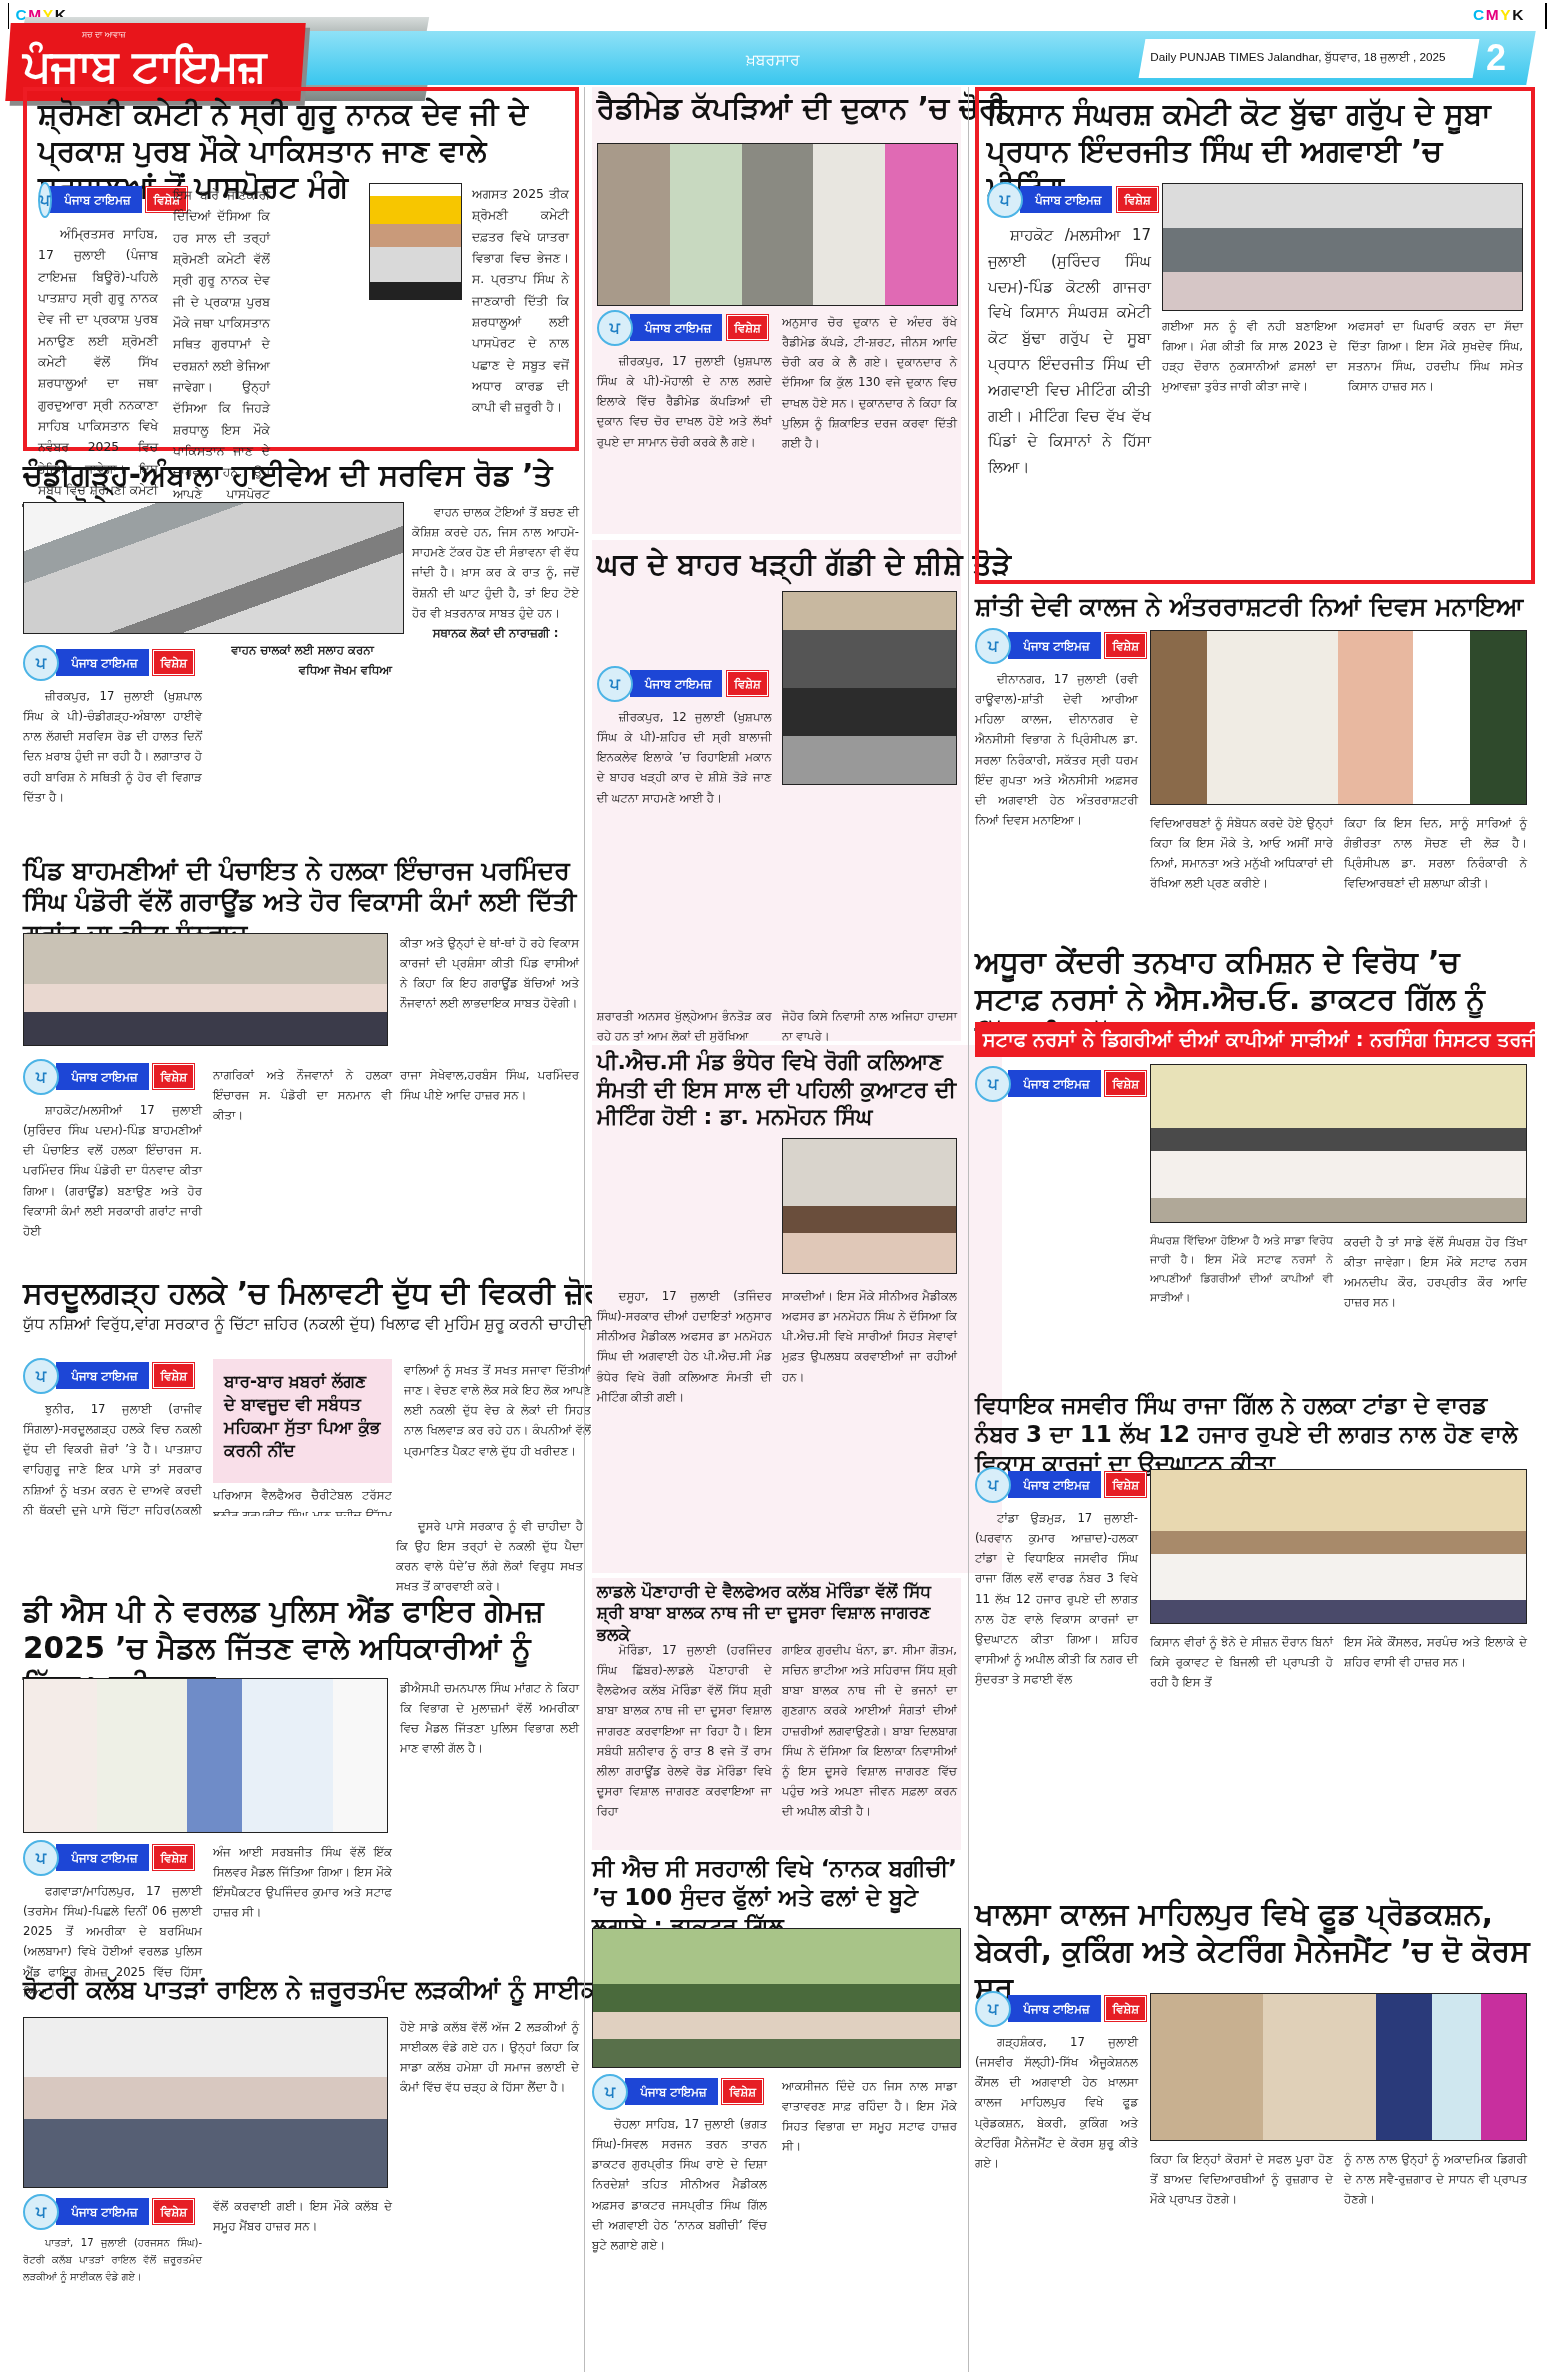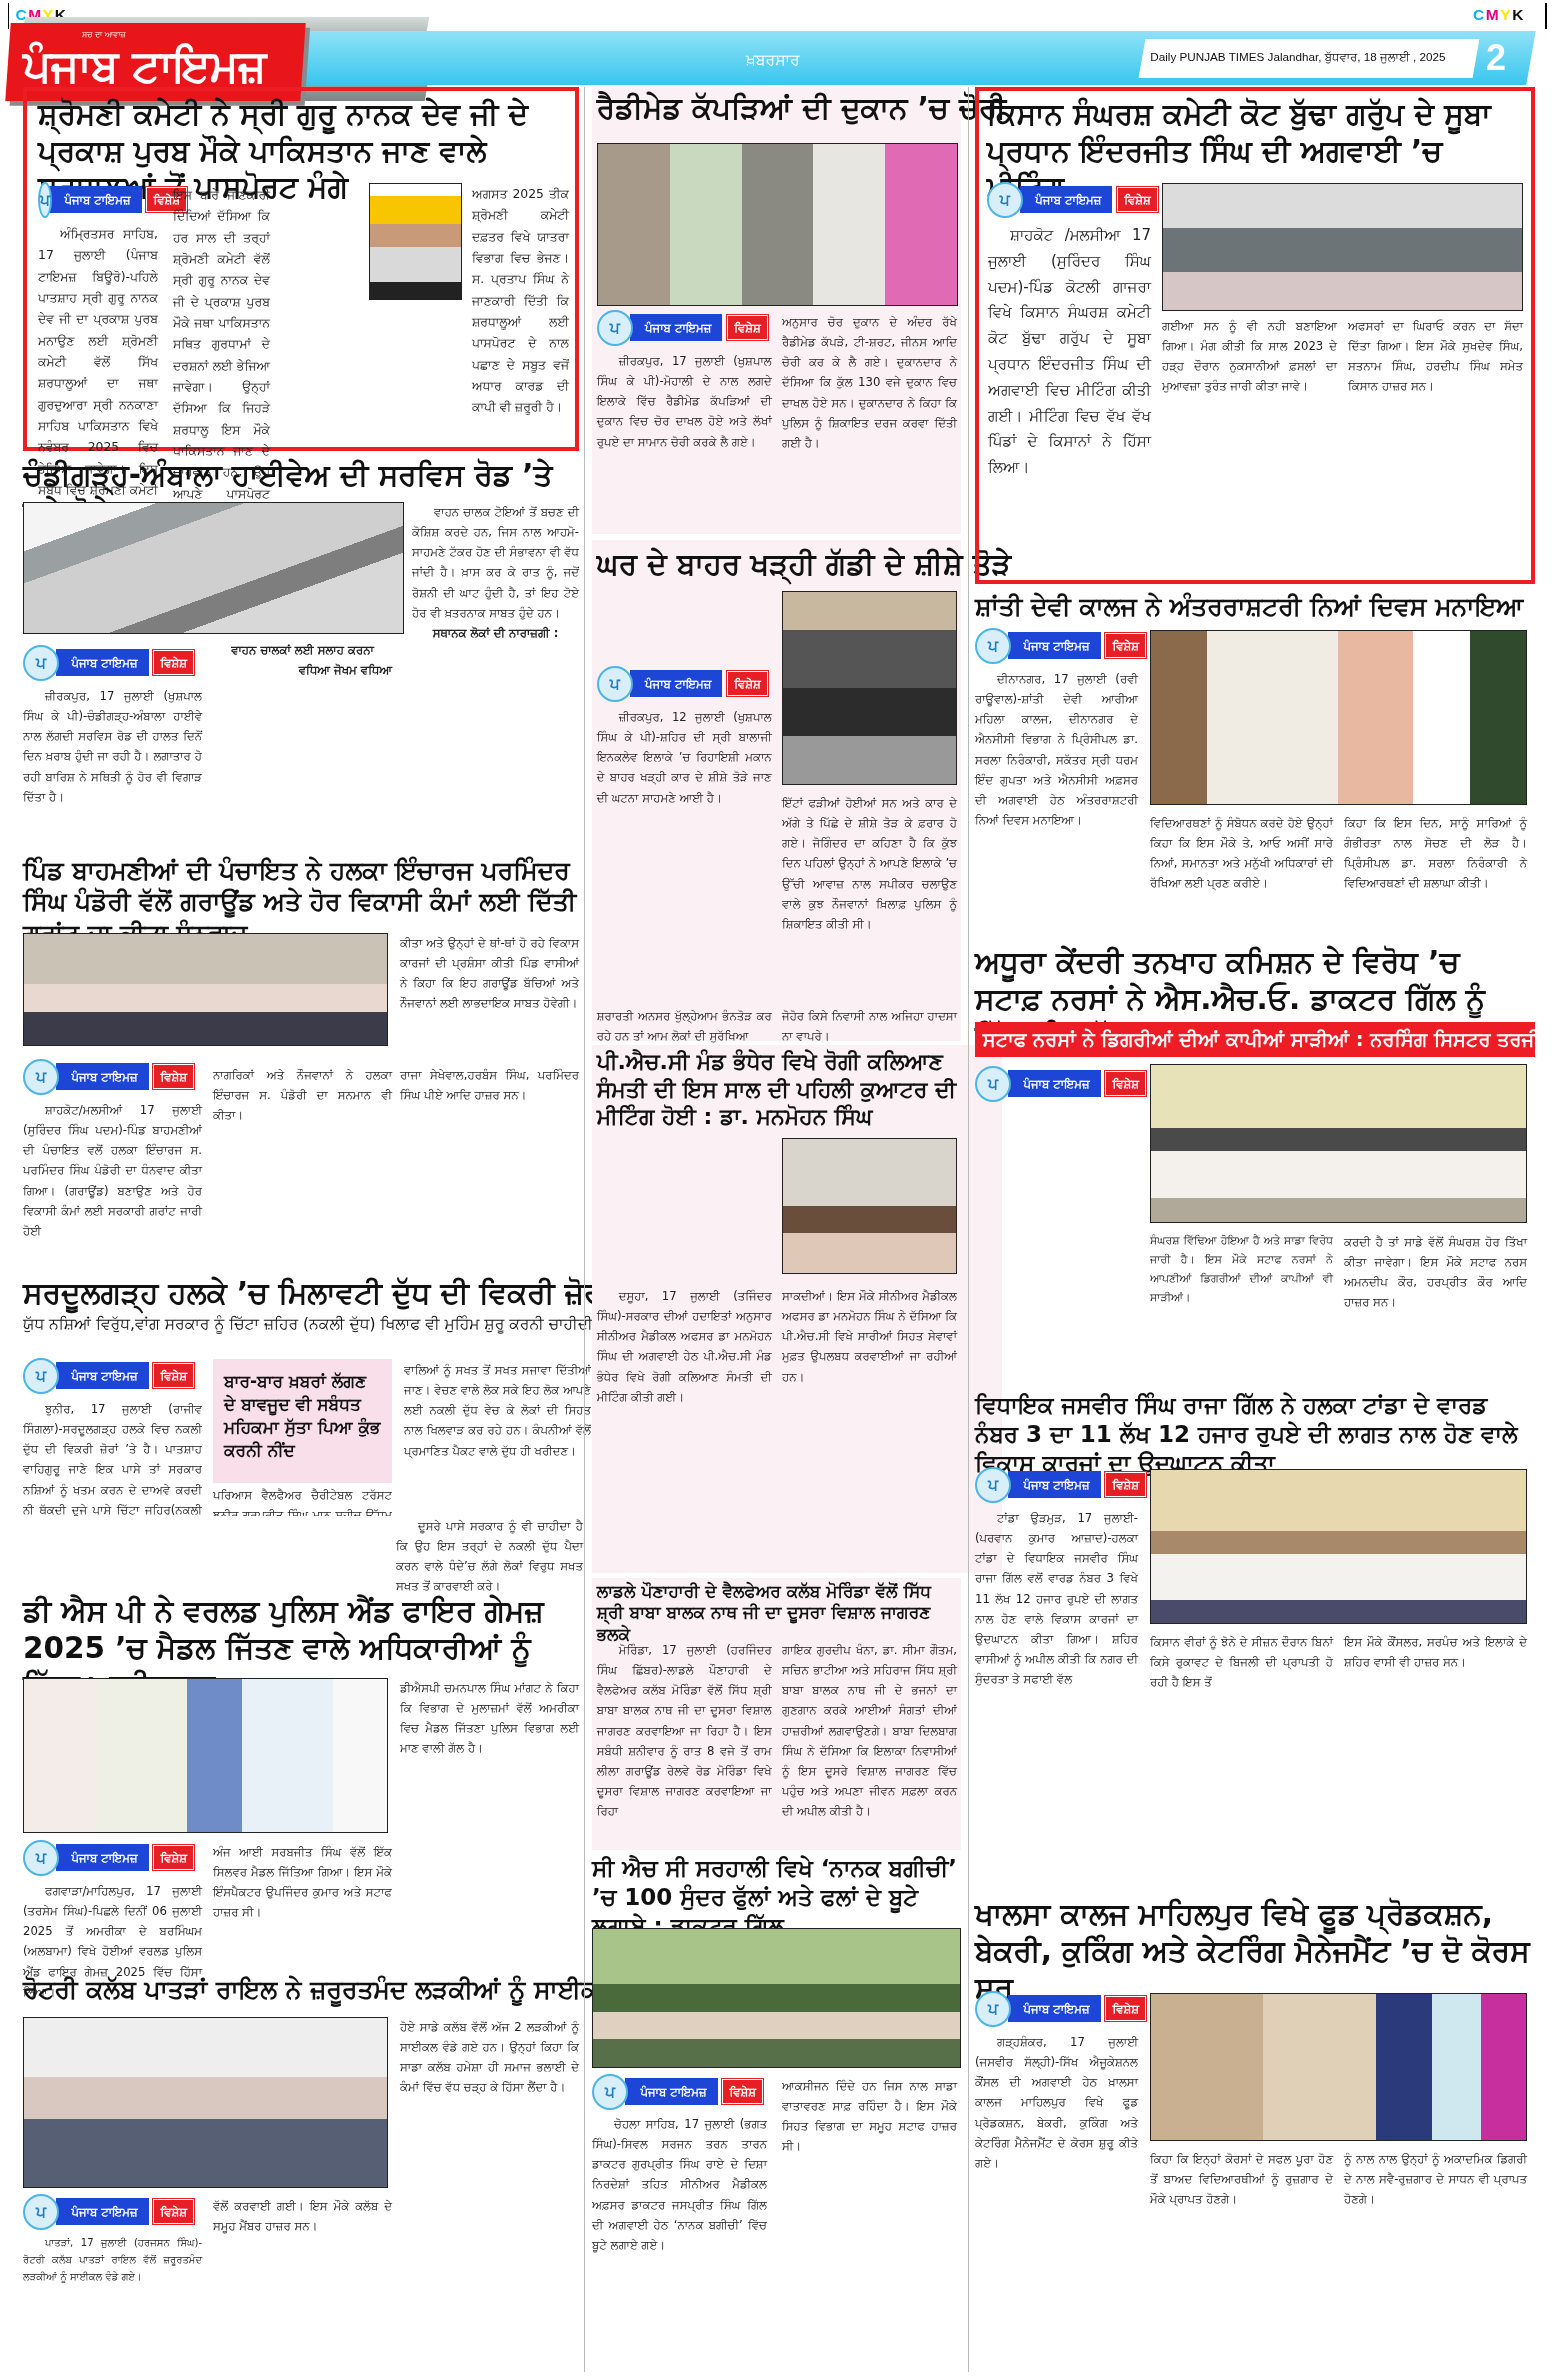--- a/index.html
+++ b/index.html
@@ -214,23 +214,20 @@
     <div class="byline">
       <span class="logo">ਪ</span>
       <span class="brand">ਪੰਜਾਬ ਟਾਇਮਜ਼</span>
       <span class="special">ਵਿਸ਼ੇਸ਼</span>
     </div>
   </div>
   <div class="body abs" style="left:4.7px;top:167px;width:175px;font-size:11.7px">
       <p>ਜ਼ੀਰਕਪੁਰ, 12 ਜੁਲਾਈ (ਖੁਸ਼ਪਾਲ ਸਿੰਘ ਕੇ ਪੀ)-ਸ਼ਹਿਰ ਦੀ ਸ੍ਰੀ ਬਾਲਾਜੀ ਇਨਕਲੇਵ ਇਲਾਕੇ ’ਚ ਰਿਹਾਇਸ਼ੀ ਮਕਾਨ ਦੇ ਬਾਹਰ ਖੜ੍ਹੀ ਕਾਰ ਦੇ ਸ਼ੀਸ਼ੇ ਤੋੜੇ ਜਾਣ ਦੀ ਘਟਨਾ ਸਾਹਮਣੇ ਆਈ ਹੈ।</p>
     </div>
   <div class="photo" style="left:190px;top:51px;width:175px;height:194px;background:linear-gradient(#c8b8a0 0 20%,#555 20% 50%,#2c2c2c 50% 75%,#999 75%)"></div>
-  <div class="body abs" style="left:190px;top:253px;width:175px;font-size:11.7px">
-      <p style="text-indent:0">ਇੱਟਾਂ ਫੜੀਆਂ ਹੋਈਆਂ ਸਨ ਅਤੇ ਕਾਰ ਦੇ ਅੱਗੇ ਤੇ ਪਿੱਛੇ ਦੇ ਸ਼ੀਸ਼ੇ ਤੋੜ ਕੇ ਫ਼ਰਾਰ ਹੋ ਗਏ। ਜੋਗਿੰਦਰ ਦਾ ਕਹਿਣਾ ਹੈ ਕਿ ਕੁੱਝ ਦਿਨ ਪਹਿਲਾਂ ਉਨ੍ਹਾਂ ਨੇ ਆਪਣੇ ਇਲਾਕੇ ’ਚ ਉੱਚੀ ਆਵਾਜ਼ ਨਾਲ ਸਪੀਕਰ ਚਲਾਉਣ ਵਾਲੇ ਕੁਝ ਨੌਜਵਾਨਾਂ ਖ਼ਿਲਾਫ਼ ਪੁਲਿਸ ਨੂੰ ਸ਼ਿਕਾਇਤ ਕੀਤੀ ਸੀ।</p>
-    </div>
   <div class="body abs" style="left:4.7px;top:466px;width:175px;font-size:11.7px">
       <p style="text-indent:0">ਸ਼ਰਾਰਤੀ ਅਨਸਰ ਖੁੱਲ੍ਹੇਆਮ ਭੰਨਤੋੜ ਕਰ ਰਹੇ ਹਨ ਤਾਂ ਆਮ ਲੋਕਾਂ ਦੀ ਸੁਰੱਖਿਆ</p>
     </div>
   <div class="body abs" style="left:190px;top:466px;width:175px;font-size:11.7px">
       <p style="text-indent:0">ਜੋਹੋਰ ਕਿਸੇ ਨਿਵਾਸੀ ਨਾਲ ਅਜਿਹਾ ਹਾਦਸਾ ਨਾ ਵਾਪਰੇ।</p>
     </div>
 </div>
 
 <div class="abs pinkbg" style="left:592px;top:1045px;width:410px;height:528px">
   <div class="head" style="font-size:22px;padding:3.1px 4.7px">ਪੀ.ਐਚ.ਸੀ ਮੰਡ ਭੰਧੇਰ ਵਿਖੇ ਰੋਗੀ ਕਲਿਆਣ ਸੰਮਤੀ ਦੀ ਇਸ ਸਾਲ ਦੀ ਪਹਿਲੀ ਕੁਆਟਰ ਦੀ ਮੀਟਿੰਗ ਹੋਈ : ਡਾ. ਮਨਮੋਹਨ ਸਿੰਘ</div>

